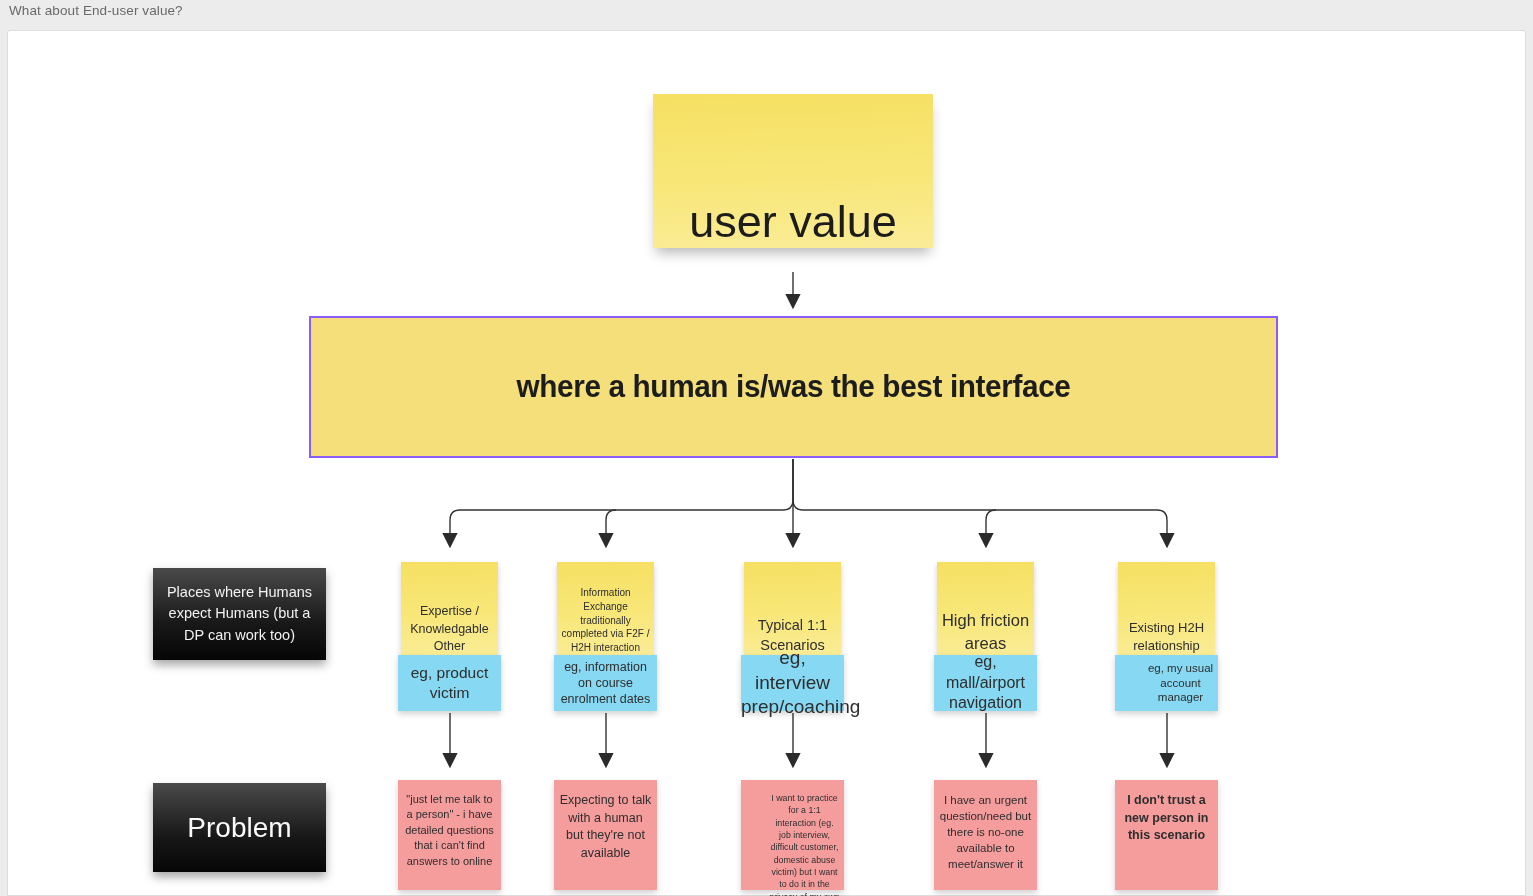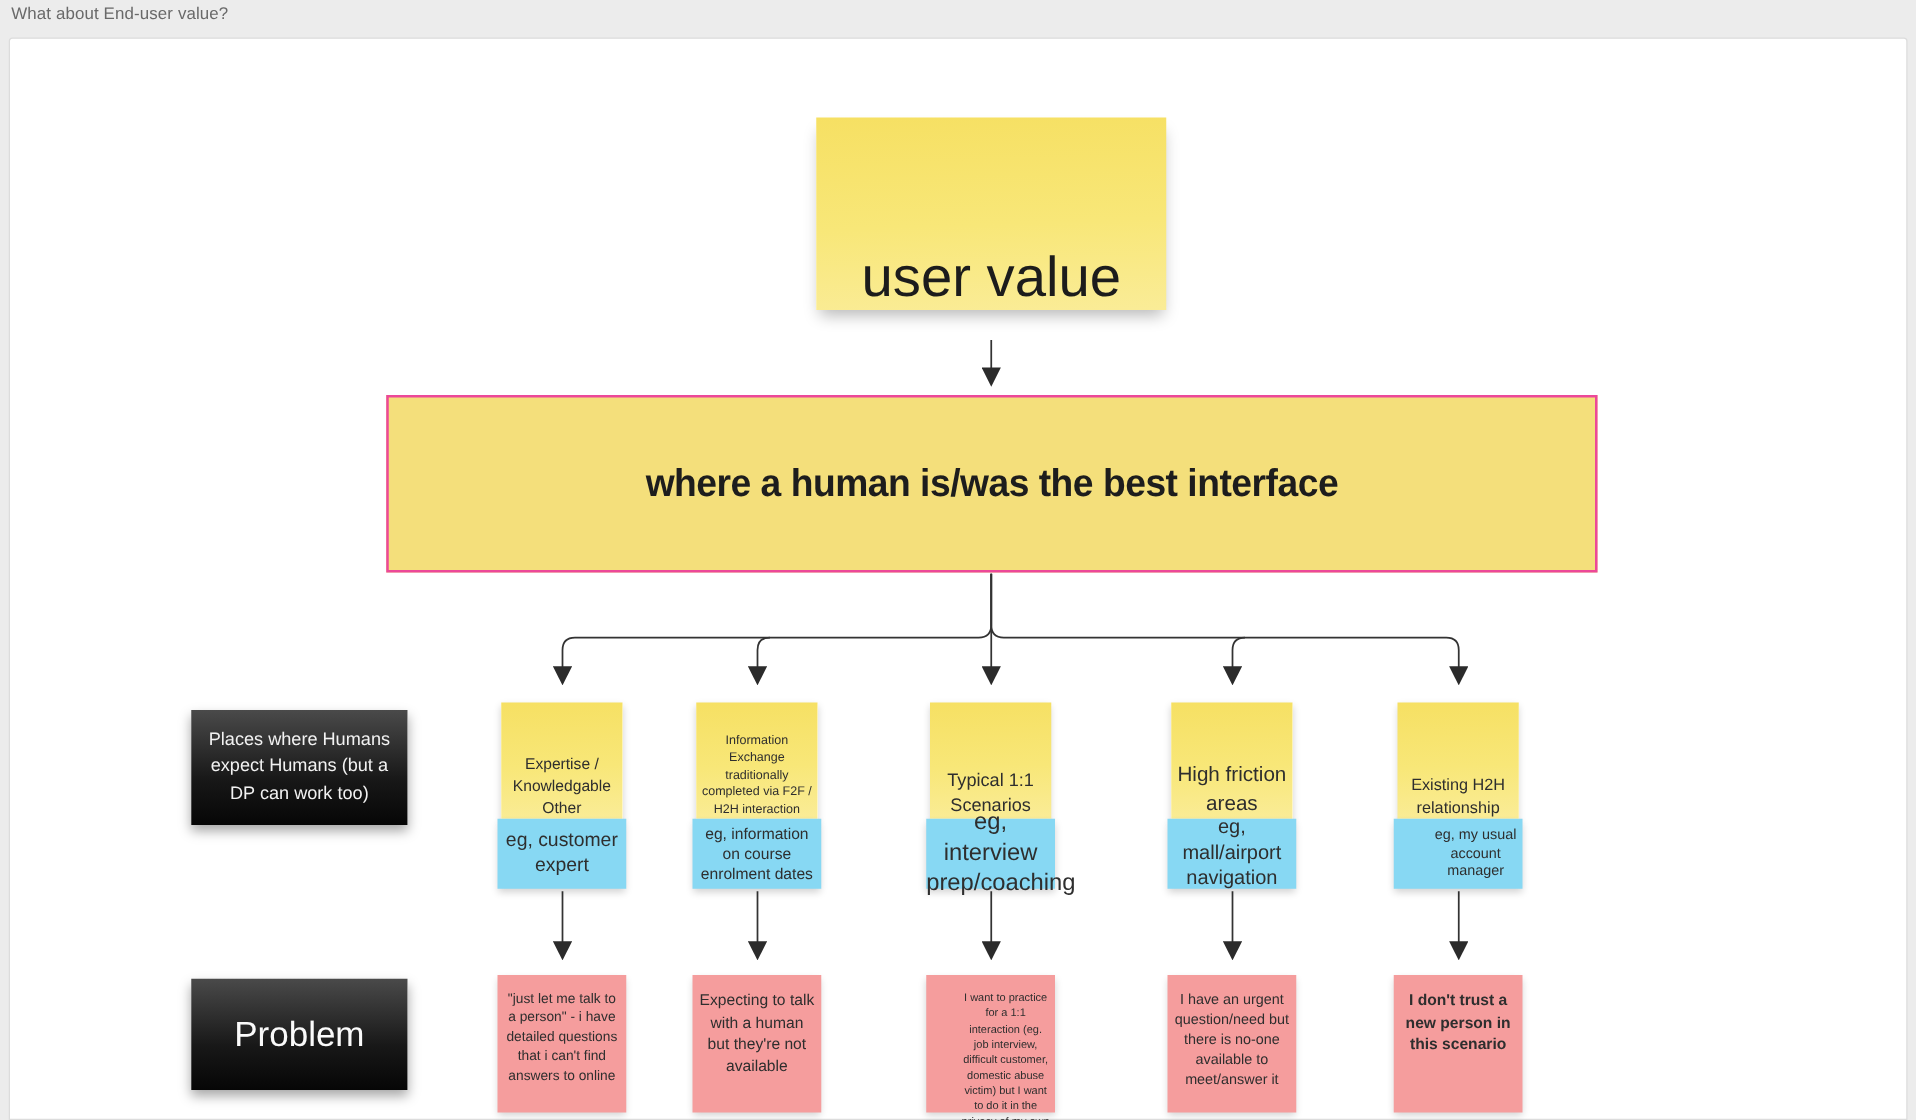--- a/index.html
+++ b/index.html
@@ -35,21 +35,21 @@
     background:linear-gradient(180deg,#4a4a4a 0%,#181818 60%,#060606 100%);
     color:#f2f2f2;box-shadow:0 5px 9px rgba(0,0,0,.35);
   }
   .root-note{
     left:653px;top:94px;width:280px;height:154px;
     font-size:45px;color:#1c1c1c;
     box-shadow:0 8px 12px -3px rgba(0,0,0,.28);
   }
   .interface-box{
     left:309px;top:316px;width:969px;height:142px;
-    background:#f4df7b;border:2px solid #ec4899;
+    background:#f4df7b;border:2px solid #8b5cf6;
     box-shadow:none;
   }
   .interface-box .txt{
     font-size:31px;font-weight:700;color:#1d1d1d;letter-spacing:-.4px;
     transform:scaleX(.96);
   }
   .label-places{left:153px;top:568px;width:173px;height:92px;font-size:14.5px;line-height:1.45;}
   .label-problem{left:153px;top:783px;width:173px;height:89px;font-size:28px;font-weight:400;color:#fafafa;}
   .cat{top:562px;width:97px;height:93px;line-height:1.38;}
   .ex{top:655px;width:103px;height:56px;line-height:1.3;}
@@ -98,21 +98,21 @@
 </div>
 
 <div class="sticky dark label-problem">
   <span class="txt">Problem</span>
 </div>
 
 <div class="sticky yellow cat" style="left:401px;font-size:12.5px;">
   <span class="txt">Expertise / Knowledgable Other</span>
 </div>
 <div class="sticky blue ex" style="left:398px;font-size:15.5px;">
-  <span class="txt">eg, customer expert</span>
+  <span class="txt">eg, product victim</span>
 </div>
 <div class="sticky pink prob" style="left:398px;font-size:11px;">
   <span class="txt">"just let me talk to a person" - i have detailed questions that i can't find answers to online</span>
 </div>
 
 <div class="sticky yellow cat" style="left:557px;font-size:10px;">
   <span class="txt">Information Exchange traditionally completed via F2F / H2H interaction</span>
 </div>
 <div class="sticky blue ex" style="left:554px;font-size:12.5px;">
   <span class="txt">eg, information on course enrolment dates</span>

